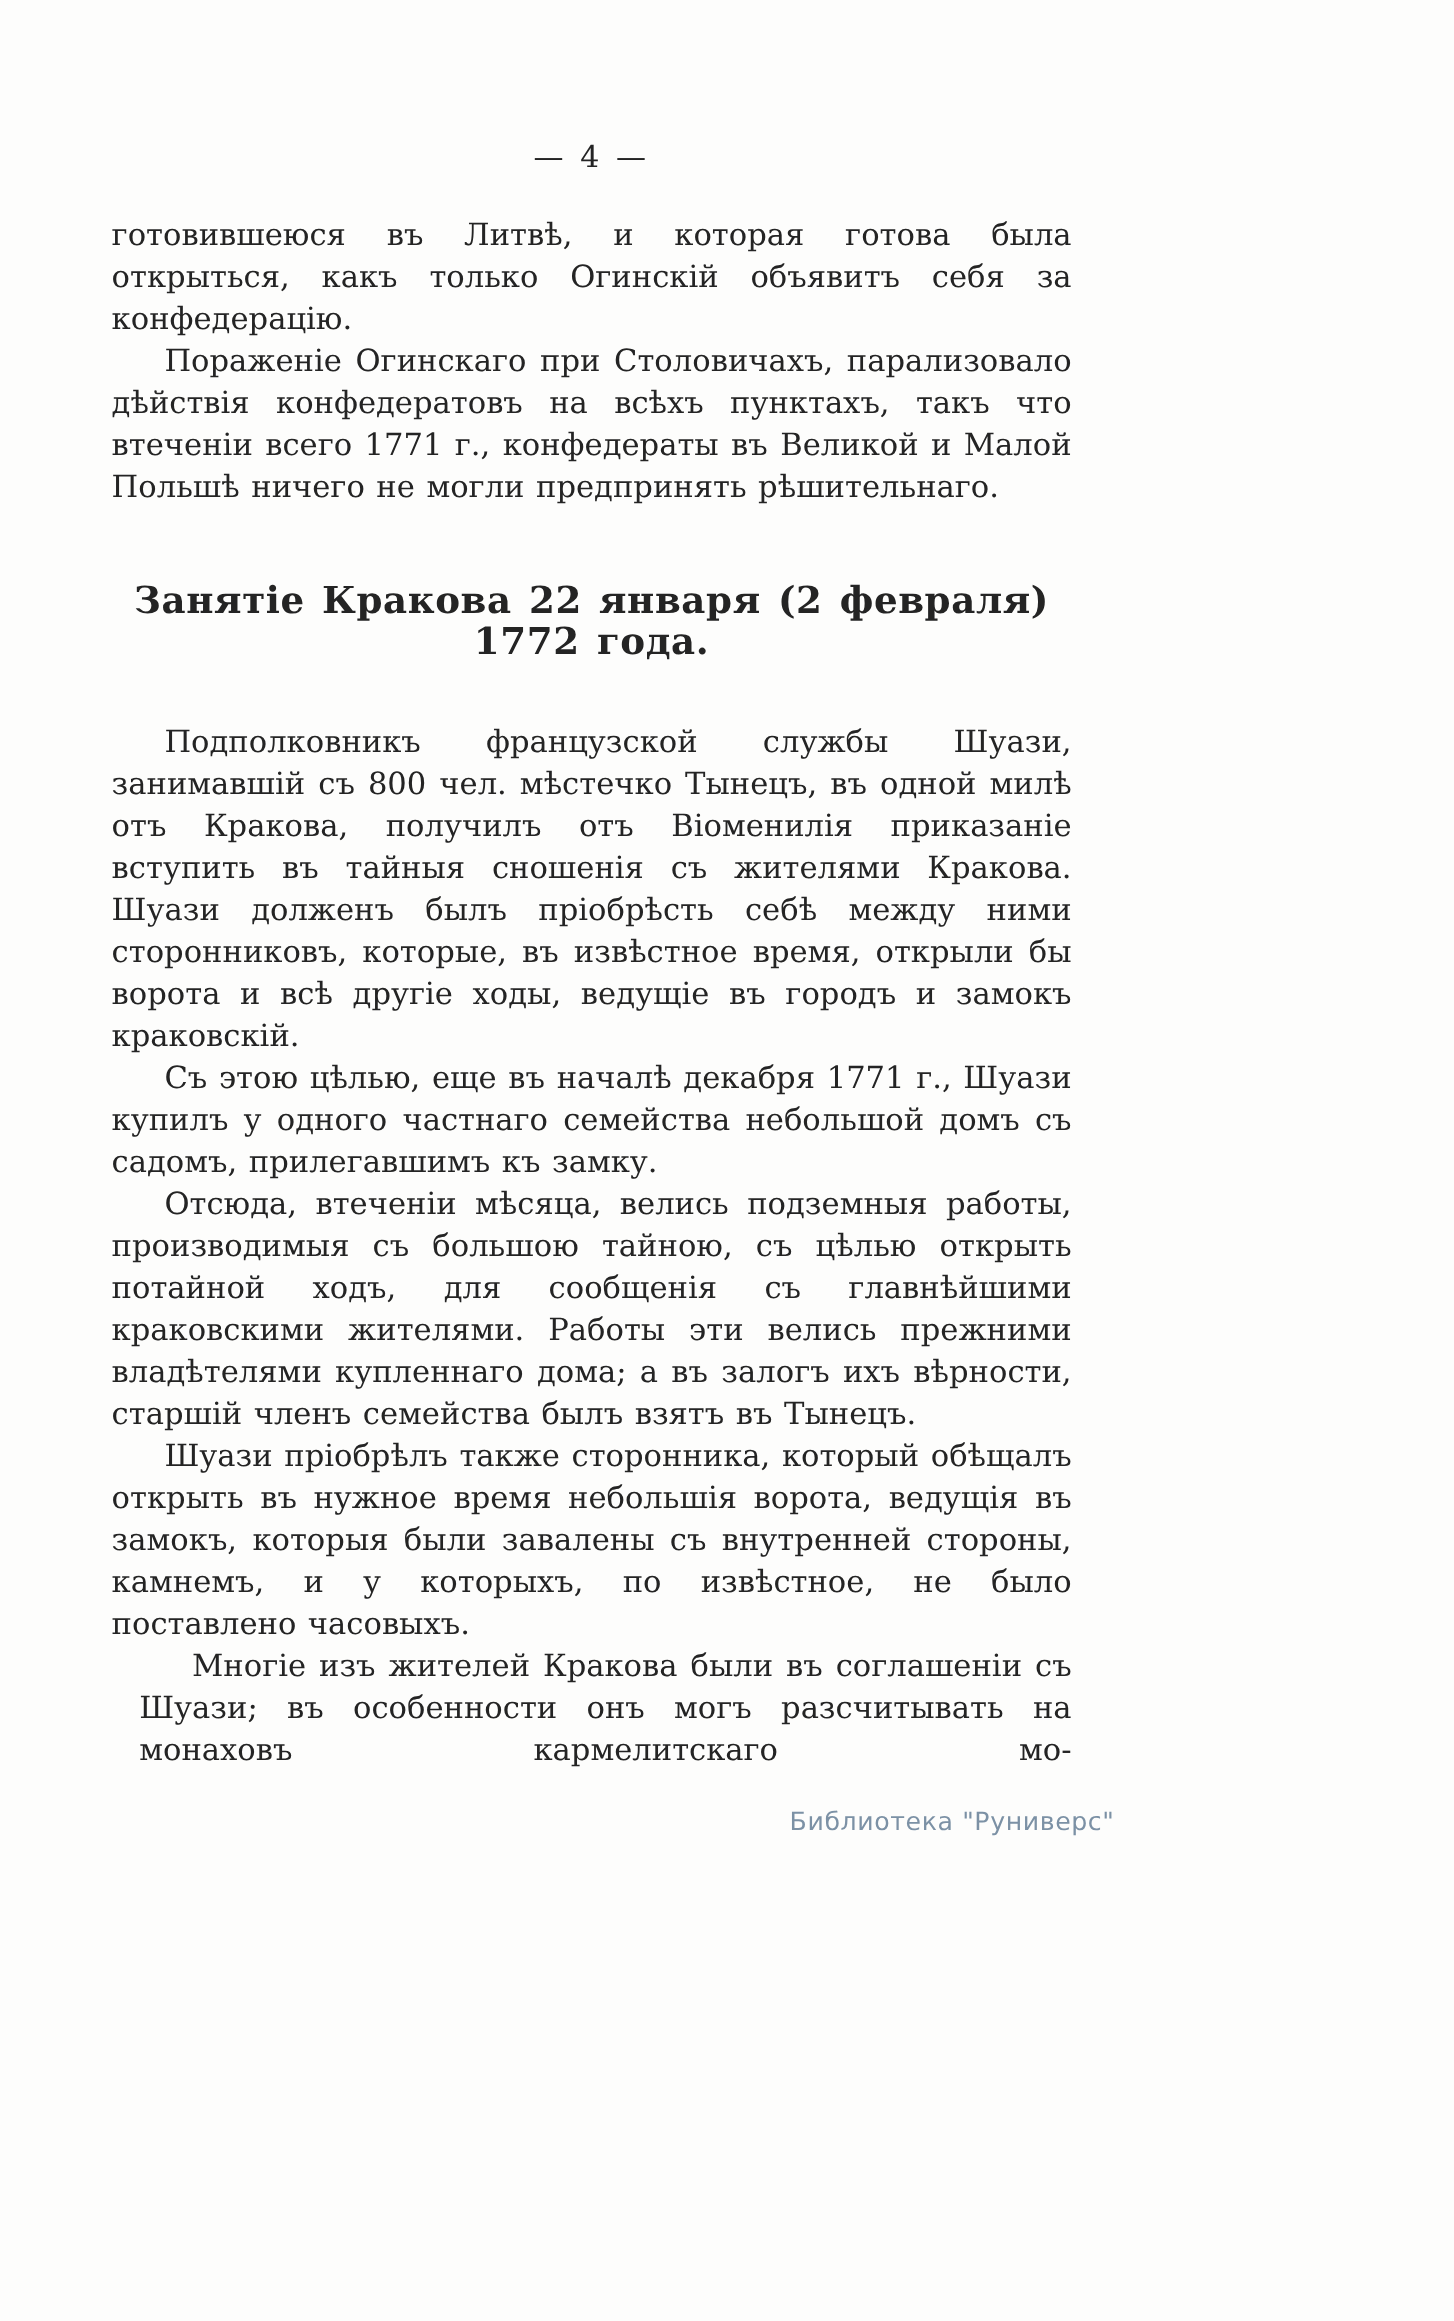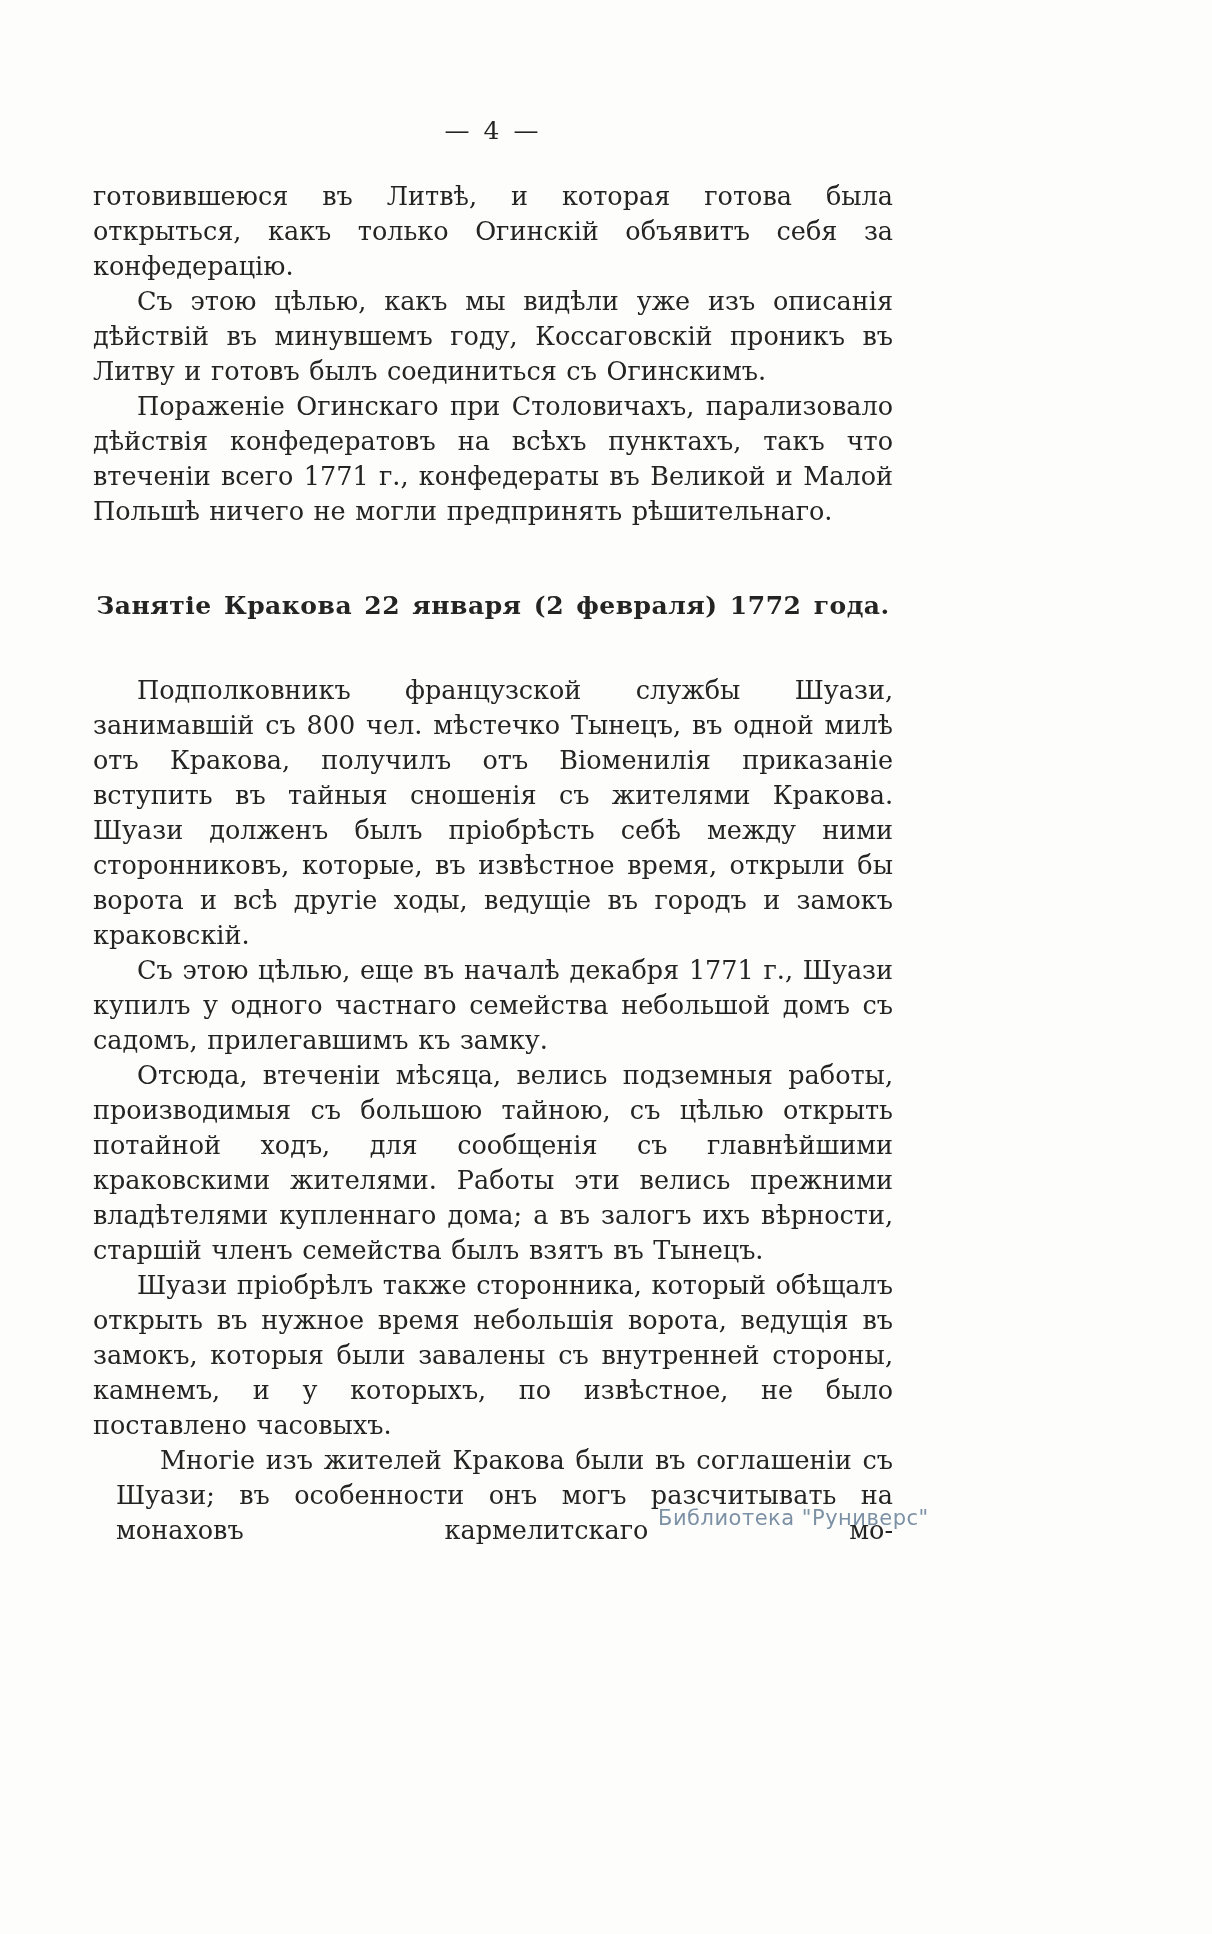--- a/index.html
+++ b/index.html
@@ -51,21 +51,21 @@
     text-indent: 44px;
   }
   .para.continuation {
     text-indent: 0;
   }
   .para.hyphen-end {
     text-align-last: justify;
     margin-left: 23px;
   }
   .section-heading {
-    font-size: 25px;
+    font-size: 31px;
     line-height: 34px;
     font-weight: 700;
     text-align: center;
     text-indent: 0;
     letter-spacing: 0.5px;
     word-spacing: 3px;
     margin: 60px 0 50px 0;
   }
   .watermark {
     position: absolute;
@@ -82,21 +82,20 @@
 <body>
 
 <div class="scan-page">
 
   <div class="page-number">— 4 —</div>
 
   <div class="text-block">
 
     <p class="para continuation">готовившеюся въ Литвѣ, и которая готова была открыться, какъ только Огинскій объявитъ себя за конфедерацію.</p>
 
-    <p class="para">Съ этою цѣлью, какъ мы видѣли уже изъ описанія дѣйствій въ минувшемъ году, Коссаговскій проникъ въ Литву и готовъ былъ соединиться съ Огинскимъ.</p>
 
     <p class="para">Пораженіе Огинскаго при Столовичахъ, парализовало дѣйствія конфедератовъ на всѣхъ пунктахъ, такъ что втеченіи всего 1771 г., конфедераты въ Великой и Малой Польшѣ ничего не могли предпринять рѣшительнаго.</p>
 
     <h2 class="section-heading">Занятіе Кракова 22 января (2 февраля) 1772 года.</h2>
 
 
     <p class="para">Подполковникъ французской службы Шуази, занимавшій съ 800 чел. мѣстечко Тынецъ, въ одной милѣ отъ Кракова, получилъ отъ Віоменилія приказаніе вступить въ тайныя сношенія съ жителями Кракова. Шуази долженъ былъ пріобрѣсть себѣ между ними сторонниковъ, которые, въ извѣстное время, открыли бы ворота и всѣ другіе ходы, ведущіе въ городъ и замокъ краковскій.</p>
 
     <p class="para">Съ этою цѣлью, еще въ началѣ декабря 1771 г., Шуази купилъ у одного частнаго семейства небольшой домъ съ садомъ, прилегавшимъ къ замку.</p>
 

